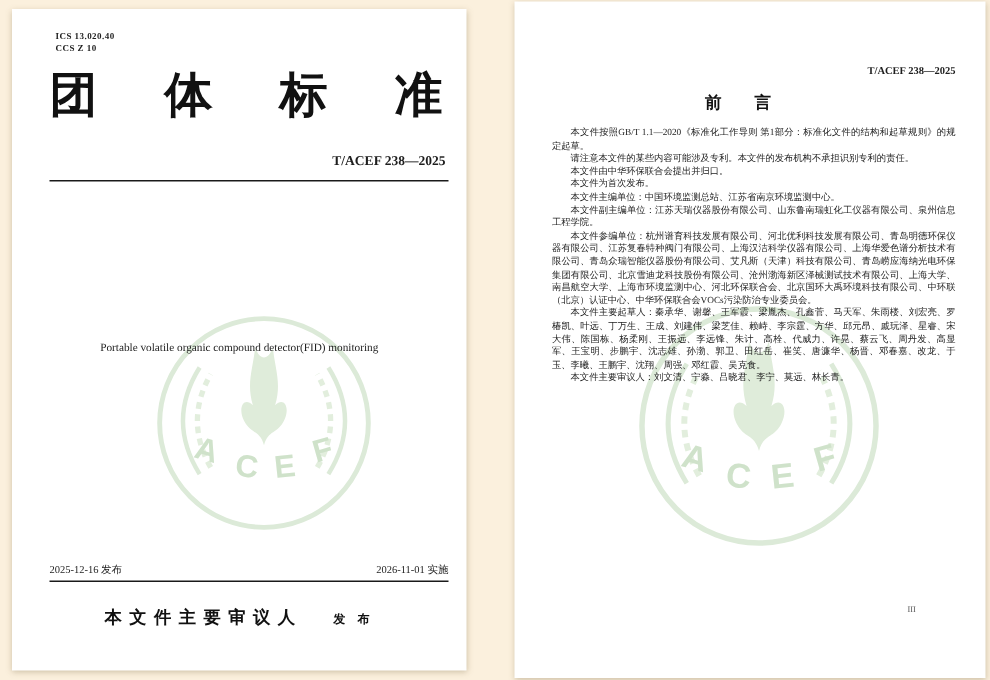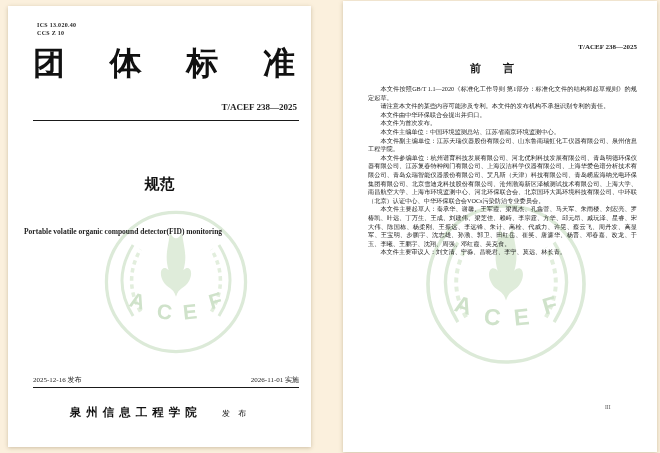--- a/index.html
+++ b/index.html
@@ -37,33 +37,33 @@
   }
   .std-code{position:absolute;z-index:1;right:14px;top:96px;font-weight:bold;font-size:9px;}
   .rule-top{position:absolute;z-index:1;left:25px;right:12px;top:114px;border-top:1.5px solid #1a1a1a;}
   .cn-title{
     position:absolute;z-index:1;left:12px;right:12px;top:168px;
     text-align:center;font-family:"Liberation Sans","DejaVu Sans",sans-serif;
     font-weight:bold;font-size:15px;line-height:20px;color:#111;
   }
   .en-title{
     position:absolute;z-index:1;left:16px;right:16px;top:220px;
-    font-weight:bold;font-size:7.5px;line-height:11px;
+    text-align:center;font-weight:normal;font-size:7.5px;line-height:11px;
   }
   .dates-row{
     position:absolute;z-index:1;left:25px;right:12px;top:369px;
     display:flex;justify-content:space-between;font-size:7px;gap:28px;
   }
   .rule-bottom{position:absolute;z-index:1;left:25px;right:12px;top:381px;border-top:1.5px solid #1a1a1a;}
   .issuer-row{
     position:absolute;z-index:1;left:0;right:0;top:396px;text-align:center;
     font-family:"Liberation Sans","DejaVu Sans",sans-serif;color:#111;
   }
   .issuer-name{font-weight:bold;font-size:11.5px;letter-spacing:5px;}
-  .issuer-verb{font-weight:normal;font-size:8px;letter-spacing:3px;margin-left:16px;}
+  .issuer-verb{font-weight:bold;font-size:8px;letter-spacing:3px;margin-left:16px;}
 
   
   .fw-code{position:absolute;z-index:1;right:20px;top:42px;font-weight:bold;font-size:7px;}
   .fw-title{
     position:absolute;z-index:1;left:0;right:16px;top:60px;text-align:center;
     font-family:Liberation Sans, sans-serif;
     font-weight:bold;font-size:11px;color:#111;
   }
   .fw-body{
     position:absolute;z-index:1;left:25px;right:20px;top:84px;
@@ -101,35 +101,34 @@
     <span>团</span>
     <span>体</span>
     <span>标</span>
     <span>准</span>
   </div>
 
   <div class="std-code">T/ACEF 238—2025</div>
   <div class="rule-top"></div>
 
   <div class="cn-title">
-    <div>规范</div>
   </div>
 
   <div class="en-title">
     <div>Portable volatile organic compound detector(FID) monitoring</div>
   </div>
 
   <div class="dates-row">
     <span>2025-12-16 发布</span>
     <span>2026-11-01 实施</span>
   </div>
   <div class="rule-bottom"></div>
 
   <div class="issuer-row">
-    <span class="issuer-name">泉州信息工程学院</span>
+    <span class="issuer-name">本文件主要审议人</span>
     <span class="issuer-verb">发 布</span>
   </div>
 </div>
 
 <div class="page" id="foreword">
 
   <div class="watermark" id="wm-fw">
     <svg viewBox="0 0 100 100" aria-hidden="true">
       <circle cx="50" cy="50" r="47" fill="none" stroke="#dcead8" stroke-width="2.2"></circle>
       <path d="M21,73 C11,57 11,41 21,25" fill="none" stroke="#dcead8" stroke-width="2"></path>

